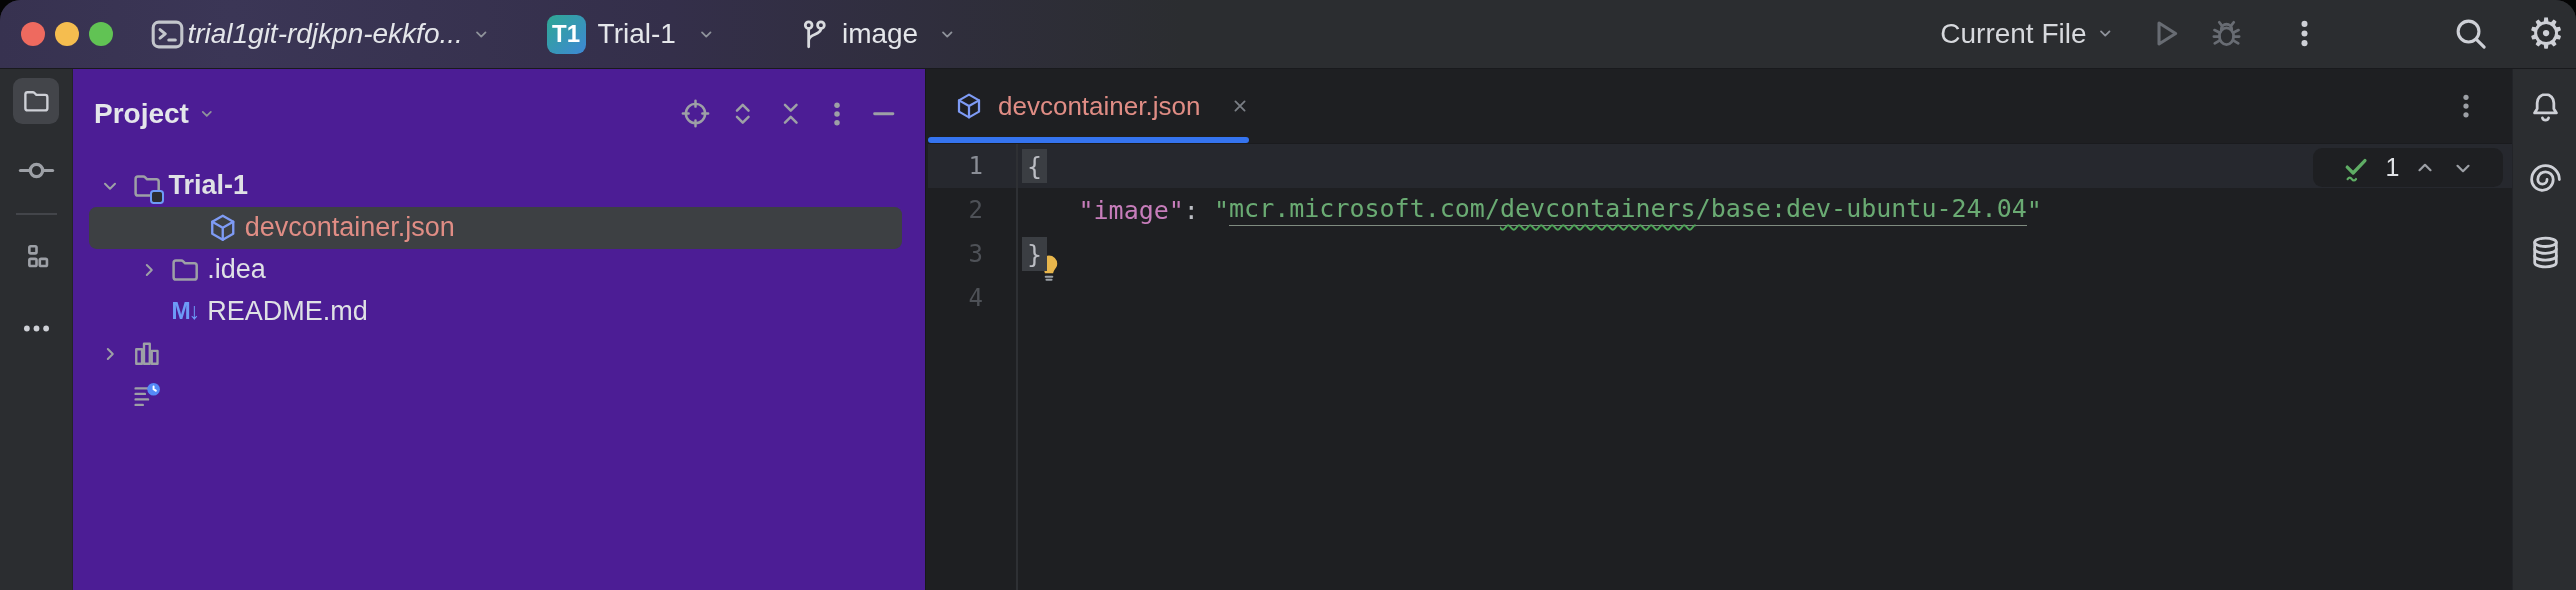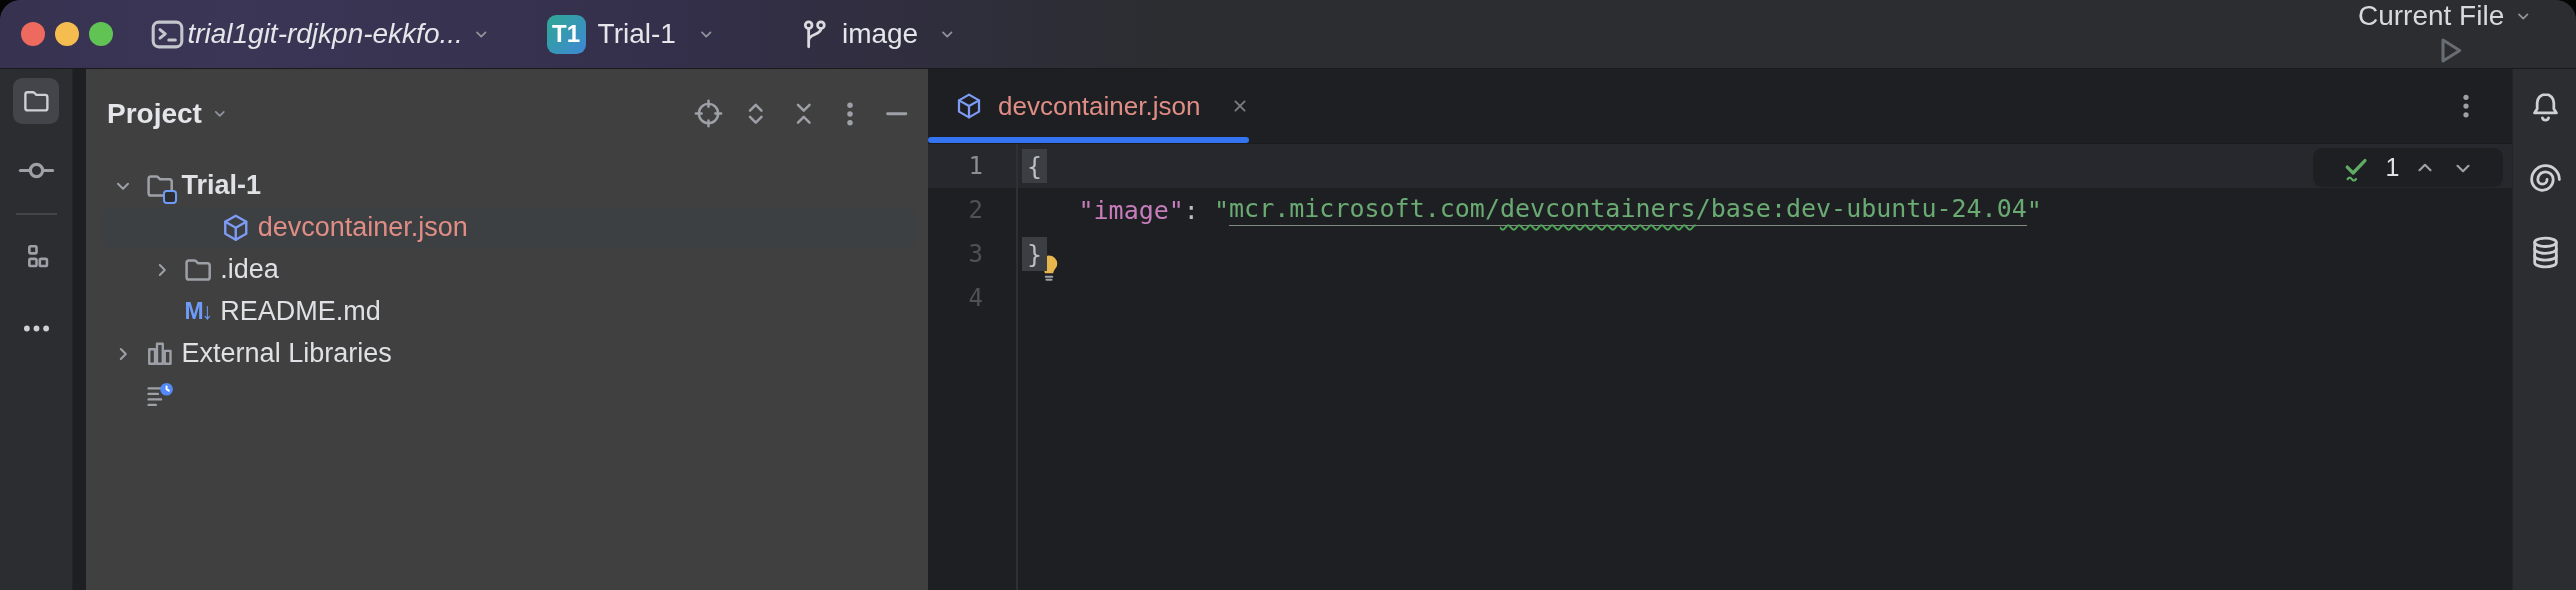--- a/index.html
+++ b/index.html
@@ -16,35 +16,35 @@
   .light{width:24px;height:24px;border-radius:50%;}
   .l-red{background:#ee6a5f;} .l-yellow{background:#f5bd4f;} .l-green{background:#61c354;}
   .tb-group{display:flex;align-items:center;}
   .tb-text{font-size:28px;color:#e4e6ea;}
   .dim-chev{color:#8f939b;margin-left:9.3px;}
   .switcher{margin-left:35px;gap:0;font-style:italic;}
   .workspace{margin-left:56px;gap:12px;}
   .branch{margin-left:81px;gap:10.2px;color:#d9dbdf;}
   .badge{width:39px;height:39px;border-radius:9.3px;display:flex;align-items:center;justify-content:center;
          font-size:24px;font-weight:700;color:#fff;}
-  .tb-right{position:absolute;right:0;top:0;height:67px;display:flex;align-items:center;padding-right:11px;flex-direction:column;}
+  .tb-right{position:absolute;right:0;top:0;height:67px;display:flex;align-items:center;padding-right:11px;}
   .tb-icon{display:flex;align-items:center;justify-content:center;}
   .disabled-icon{color:#686c73;}
   .bright-icon{color:#ced0d6;}
   .gear-glyph{font-family:"DejaVu Sans",sans-serif;font-size:42px;line-height:1;color:#ced0d6;}
 
   
   .stripe-l{position:absolute;top:69px;left:0;width:73px;bottom:0;background:#2b2d30;border-right:0.9px solid #222428;}
   .tool-btn{position:absolute;left:13px;width:46px;height:46px;border-radius:9.3px;display:flex;align-items:center;justify-content:center;color:#ced0d6;}
   .tool-btn.active{background:#43454a;}
   .stripe-icon{position:absolute;left:0;width:72px;display:flex;justify-content:center;color:#9da0a6;}
   .stripe-div{position:absolute;left:15.7px;width:41px;height:1.9px;background:#43454a;}
 
   
-  .panel{position:absolute;top:69px;left:86px;width:853px;bottom:0;background:#404040;border-right:1.9px solid #17181b;}
+  .panel{position:absolute;top:69px;left:73px;width:853px;bottom:0;background:#4c1d95;border-right:1.9px solid #17181b;}
   .panel-head{height:89px;display:flex;align-items:center;padding:0 26px 0 21px;}
   .panel-title{font-size:28px;font-weight:600;color:#e4e6ea;}
   .panel-actions{margin-left:auto;display:flex;align-items:center;gap:15.7px;color:#9da0a6;}
   .tree{margin-top:6.5px;}
   .trow{height:42px;display:flex;align-items:center;margin:0 23px 0 15.7px;border-radius:7.4px;font-size:27px;color:#dfe1e5;gap:6.5px;}
   .trow.sel{background:#3d4043;}
   .p0{padding-left:7.4px;} .p1{padding-left:46px;} .p2{padding-left:118px;}
   .slot{width:28px;flex:none;display:flex;justify-content:center;color:#9da0a6;}
   .ticon{width:31.5px;flex:none;display:flex;justify-content:center;color:#9da0a6;}
   .bold{font-weight:600;}
@@ -300,21 +300,20 @@
               <path d="M9.8 7 L14.8 12 L9.8 17"></path>
             </svg>
         </span>
         <span class="ticon">
           <svg width="31.5" height="31.5" viewBox="0 0 24 24" style="stroke-width:1.8">
             <rect x="4" y="8.6" width="4.4" height="11"></rect>
             <rect x="9.9" y="4.4" width="4.4" height="15.2"></rect>
             <rect x="15.8" y="9.8" width="4.4" height="9.8"></rect>
           </svg>
         </span>
-        <span>External Libraries</span>
       </div>
 
       <div class="trow p0">
         <span class="slot"></span>
         <span class="ticon">
           <svg width="31.5" height="31.5" viewBox="0 0 24 24" style="stroke-width:1.8">
             <path d="M3.5 6.4 H13 M3.5 10.6 H10.6 M3.5 14.8 H13 M3.5 19 H9"></path>
             <circle cx="17.2" cy="7" r="4.8" fill="#548af7" stroke="none"></circle>
             <path d="M17.2 4.9 V7 L18.9 8.1" style="stroke:#ffffff;stroke-width:1.5"></path>
           </svg>

